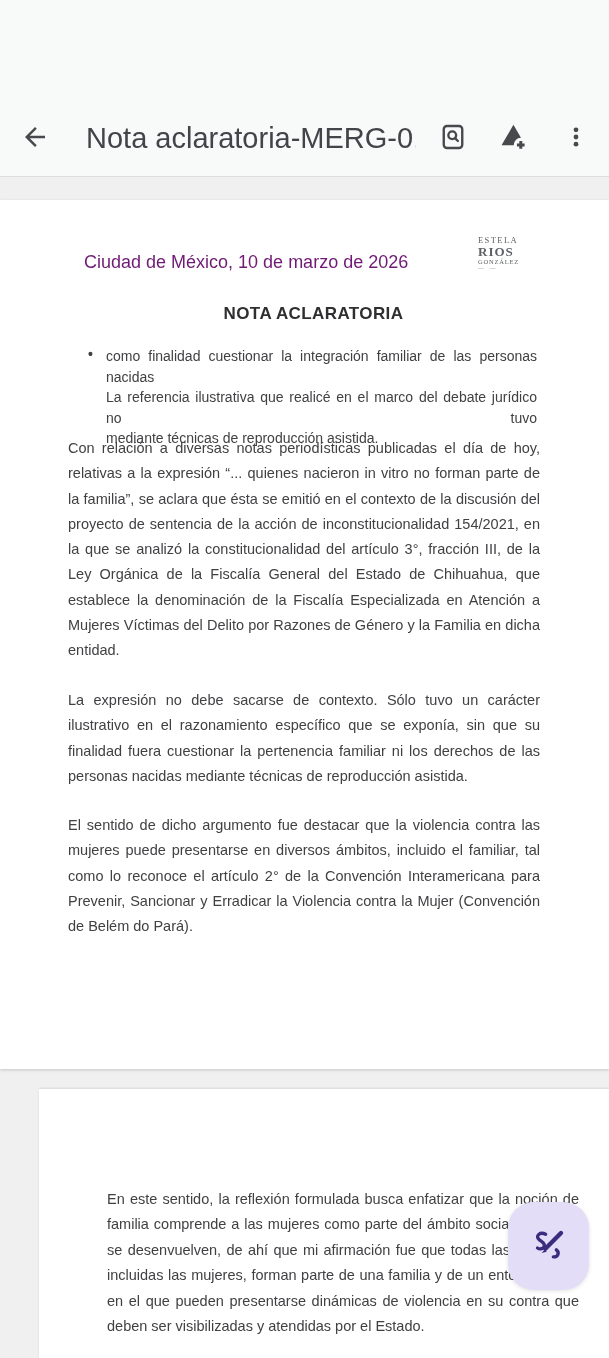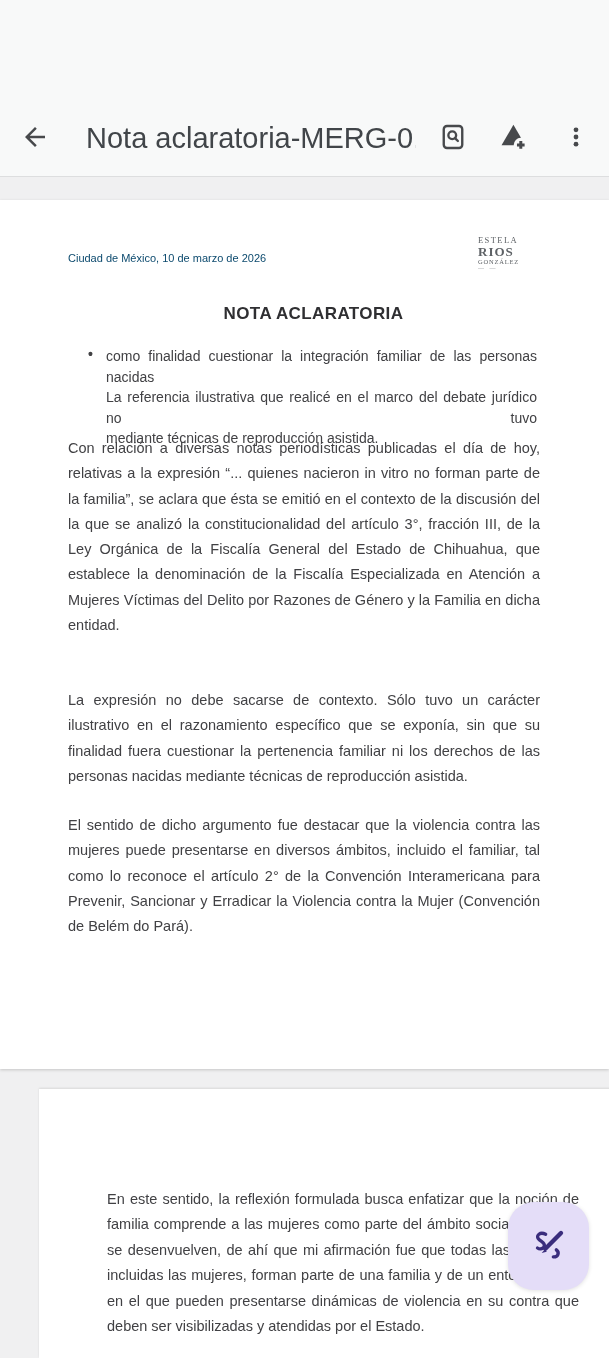--- a/index.html
+++ b/index.html
@@ -28,21 +28,21 @@
   
   .viewer{position:absolute;left:0;top:177px;width:609px;height:1181px;background:#f0f0f1;}
   .page{
     position:absolute;left:0;width:609px;background:#ffffff;
     box-shadow:0 1px 3px rgba(0,0,0,0.18);
     color:#414144;
   }
   .page1{top:23px;height:869px;}
   .page2{top:912px;height:269px;box-shadow:0 -1px 2px rgba(0,0,0,0.10);margin-left:39px;}
   
-  .date-line{position:absolute;left:68px;top:52px;font-size:11px;color:#0c4a6e;}
+  .date-line{position:absolute;left:84px;top:52px;font-size:18px;color:#701a75;}
   .logo{position:absolute;left:478px;top:36px;width:60px;text-align:left;
     font-family:"Liberation Serif", serif;color:#5e6266;line-height:1.05;}
   .logo-l1{font-size:8.5px;letter-spacing:1.4px;}
   .logo-l2{font-size:13px;font-weight:bold;letter-spacing:1px;}
   .logo-l3{font-size:6.5px;letter-spacing:0.8px;}
   .logo-l4{font-size:6px;letter-spacing:2px;color:#8a8e92;}
   .doc-title{position:absolute;left:9px;top:104px;width:609px;text-align:center;
     font-size:17px;font-weight:bold;letter-spacing:0.4px;color:#2f2f32;}
   .bullet-block{position:absolute;left:88px;top:146px;width:449px;}
   .bullet-marker{position:absolute;left:0;top:0;font-size:14px;font-weight:bold;}
@@ -130,20 +130,21 @@
             <div class="jline">como finalidad cuestionar la integración familiar de las personas nacidas</div>
             <div class="jline">La referencia ilustrativa que realicé en el marco del debate jurídico no tuvo</div>
             <div class="jline last">mediante técnicas de reproducción asistida.</div>
           </div>
       </div>
 
       <div class="para p1">
           <div class="jline">Con relación a diversas notas periodísticas publicadas el día de hoy,</div>
           <div class="jline">relativas a la expresión “... quienes nacieron in vitro no forman parte de</div>
           <div class="jline">la familia”, se aclara que ésta se emitió en el contexto de la discusión del</div>
+          <div class="jline">proyecto de sentencia de la acción de inconstitucionalidad 154/2021, en</div>
           <div class="jline">la que se analizó la constitucionalidad del artículo 3°, fracción III, de la</div>
           <div class="jline">Ley Orgánica de la Fiscalía General del Estado de Chihuahua, que</div>
           <div class="jline">establece la denominación de la Fiscalía Especializada en Atención a</div>
           <div class="jline">Mujeres Víctimas del Delito por Razones de Género y la Familia en dicha</div>
           <div class="jline last">entidad.</div>
         </div>
       <div class="para p2">
           <div class="jline">La expresión no debe sacarse de contexto. Sólo tuvo un carácter</div>
           <div class="jline">ilustrativo en el razonamiento específico que se exponía, sin que su</div>
           <div class="jline">finalidad fuera cuestionar la pertenencia familiar ni los derechos de las</div>

